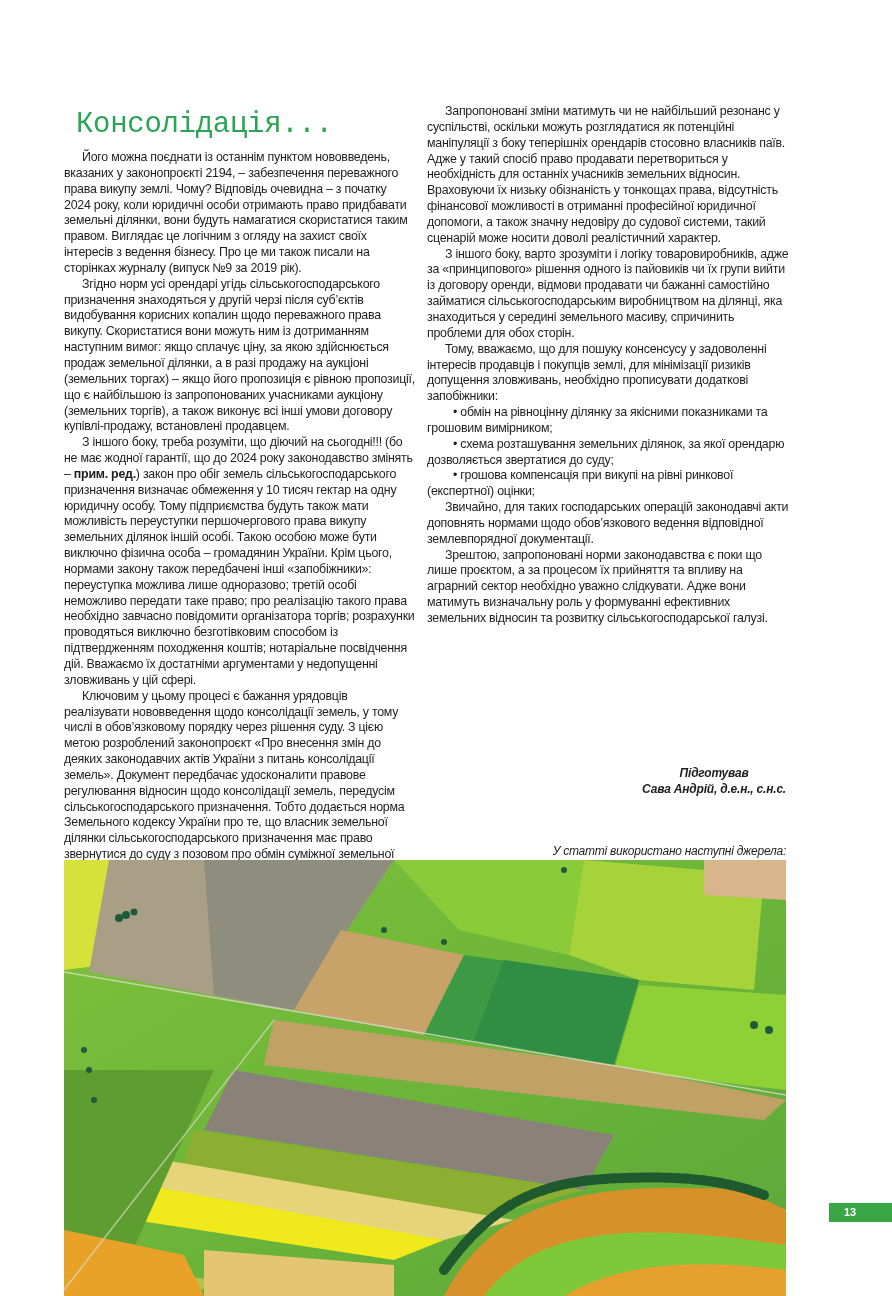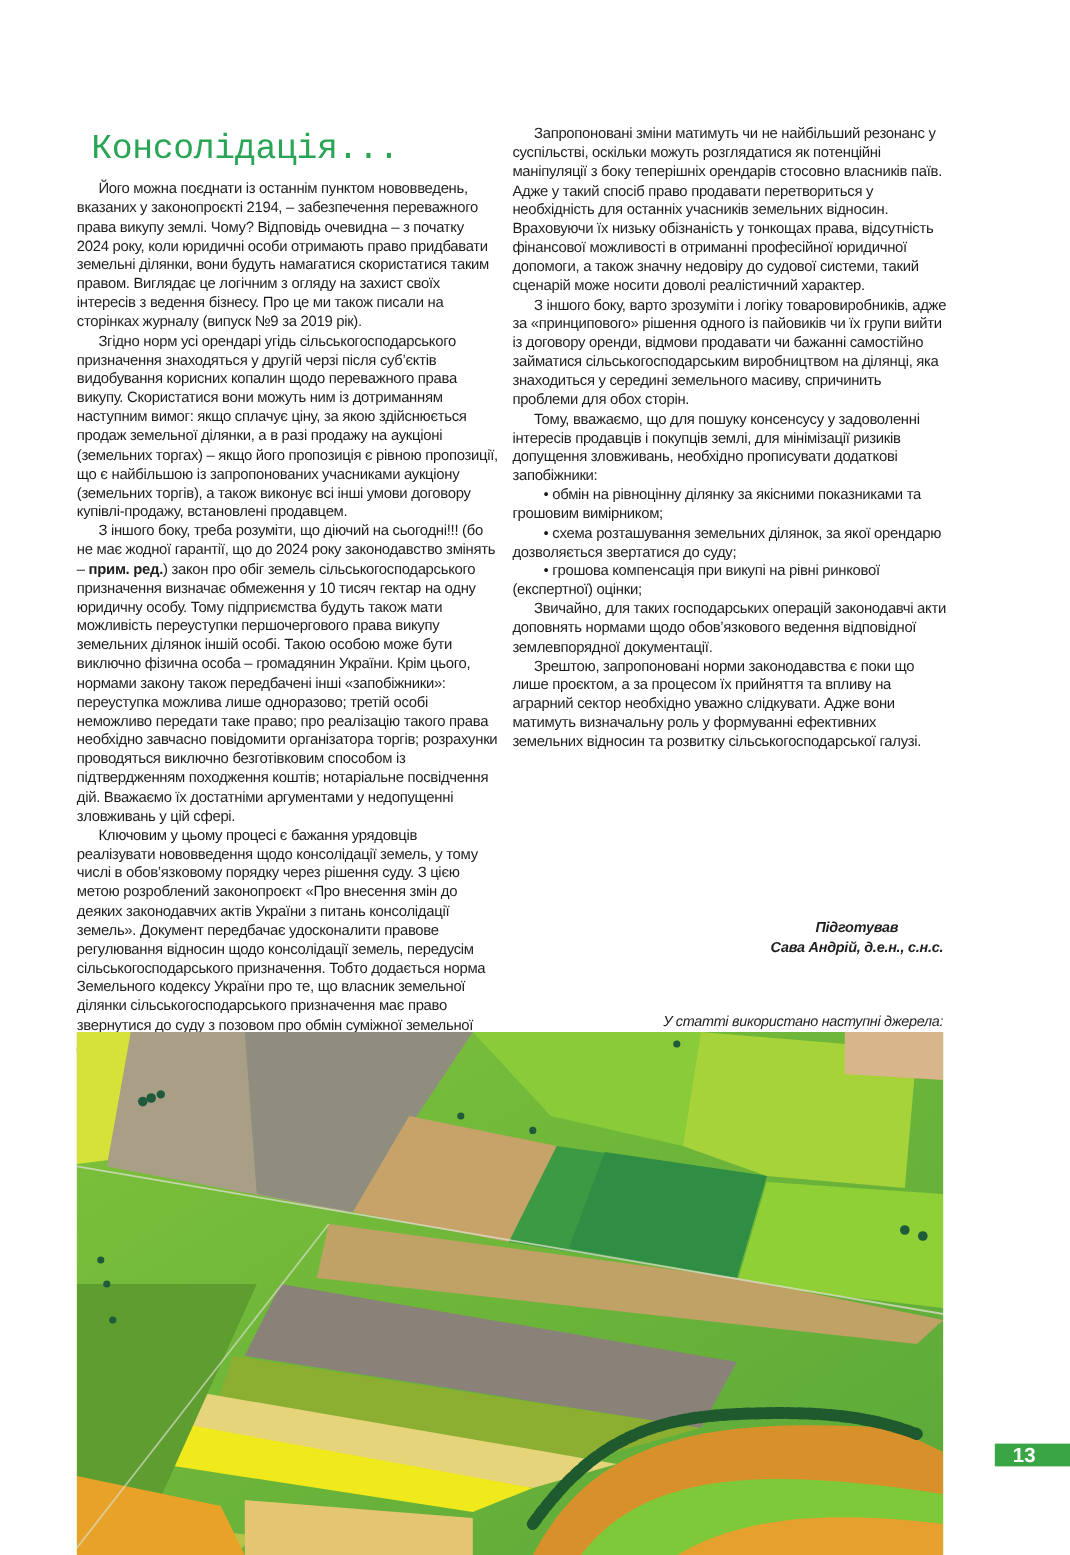--- a/index.html
+++ b/index.html
@@ -35,21 +35,21 @@
     font-style: italic; font-size: 12px; line-height: 15.6px;
     letter-spacing: -0.25px; width: 400px; margin-top: 40px;
   }
   .photo {
     position: absolute; left: 64px; top: 860px; width: 722px; height: 436px;
     overflow: hidden; background: #86c43a;
   }
   .photo svg { display: block; }
   .page-badge {
     position: absolute; left: 829px; top: 1203px; width: 63px; height: 19px;
-    background: #3aa545; color: #ffffff; font-weight: bold; font-size: 17px;
+    background: #3aa545; color: #ffffff; font-weight: bold; font-size: 11px;
     line-height: 19px; padding-left: 15px; box-sizing: border-box;
   }
 </style>
 </head>
 <body>
 
 <h1 class="heading">Консолідація...</h1>
 
 <div class="col col-left">
   <p>Його можна поєднати із останнім пунктом нововведень, вказаних у законопроєкті 2194, – забезпечення переважного права викупу землі. Чому? Відповідь очевидна – з початку 2024 року, коли юридичні особи отримають право придбавати земельні ділянки, вони будуть намагатися скористатися таким правом. Виглядає це логічним з огляду на захист своїх інтересів з ведення бізнесу. Про це ми також писали на сторінках журналу (випуск №9 за 2019 рік).</p>

